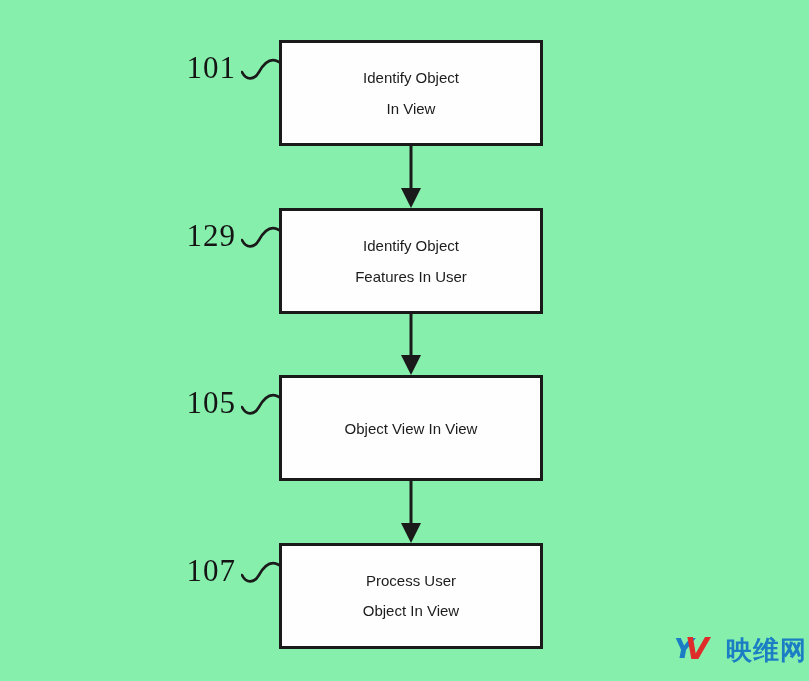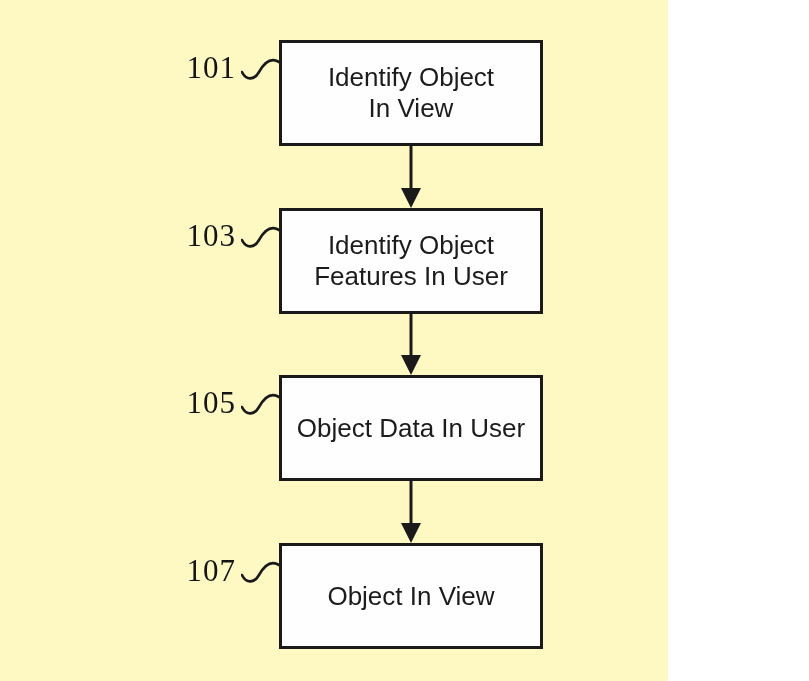--- a/index.html
+++ b/index.html
@@ -4,40 +4,40 @@
 <style>
   :root {
     --line: #1a1a1a;
     --watermark-blue: #1b7ec5;
     --watermark-red: #e02b2b;
   }
   * { margin: 0; padding: 0; box-sizing: border-box; }
   html, body { background: #ffffff; }
   .canvas {
     position: relative;
-    width: 668px;
+    width: 809px;
     height: 681px;
-    background: #fef9c3;
+    background: #86efac;
     overflow: hidden;
     font-family: "Liberation Sans", sans-serif;
   }
   .flow-box {
     position: absolute;
     left: 279px;
     width: 264px;
     height: 106px;
     border: 3px solid var(--line);
     background: #fefefe;
     display: flex;
     flex-direction: column;
     justify-content: center;
     align-items: center;
     text-align: center;
     color: #1c1c1c;
-    font-size: 26px;
+    font-size: 15px;
     line-height: 31px;
   }
   .ref-label {
     position: absolute;
     left: 170px;
     width: 66px;
     text-align: right;
     font-family: "Liberation Serif", serif;
     font-size: 31px;
     line-height: 30px;
@@ -97,52 +97,53 @@
   <div class="flow-box" style="top:40px">
     <div>Identify Object</div>
     <div>In View</div>
   </div>
 
   <svg class="flow-arrow" style="left:399px; top:146px" width="24" height="62" viewBox="0 0 24 62">
     <line x1="12" y1="0" x2="12" y2="44"></line>
     <polygon points="2,42 22,42 12,62"></polygon>
   </svg>
 
-  <div class="ref-label" style="top:221px">103</div>
+  <div class="ref-label" style="top:221px">129</div>
   <svg class="squiggle" style="left:241px; top:220px" width="40" height="30" viewBox="0 0 40 30">
     <path d="M1,20 C5,28 13,29 18,20 C23,11 29,6 36,9 L40,11"></path>
   </svg>
   <div class="flow-box" style="top:208px">
     <div>Identify Object</div>
     <div>Features In User</div>
   </div>
 
   <svg class="flow-arrow" style="left:399px; top:314px" width="24" height="61" viewBox="0 0 24 61">
     <line x1="12" y1="0" x2="12" y2="43"></line>
     <polygon points="2,41 22,41 12,61"></polygon>
   </svg>
 
   <div class="ref-label" style="top:388px">105</div>
   <svg class="squiggle" style="left:241px; top:387px" width="40" height="30" viewBox="0 0 40 30">
     <path d="M1,20 C5,28 13,29 18,20 C23,11 29,6 36,9 L40,11"></path>
   </svg>
   <div class="flow-box" style="top:375px">
-    <div>Object Data In User</div>
+    <div>Object View In View</div>
   </div>
 
   <svg class="flow-arrow" style="left:399px; top:481px" width="24" height="62" viewBox="0 0 24 62">
     <line x1="12" y1="0" x2="12" y2="44"></line>
     <polygon points="2,42 22,42 12,62"></polygon>
   </svg>
 
   <div class="ref-label" style="top:556px">107</div>
   <svg class="squiggle" style="left:241px; top:555px" width="40" height="30" viewBox="0 0 40 30">
     <path d="M1,20 C5,28 13,29 18,20 C23,11 29,6 36,9 L40,11"></path>
   </svg>
   <div class="flow-box" style="top:543px; line-height:30px">
+    <div>Process User</div>
     <div>Object In View</div>
   </div>
 
   <div class="watermark">
     <span class="logo-yv">
       <span class="logo-y">Y</span>
       <span class="logo-v">V</span>
     </span>
     <span class="site-name">映维网</span>
   </div>

